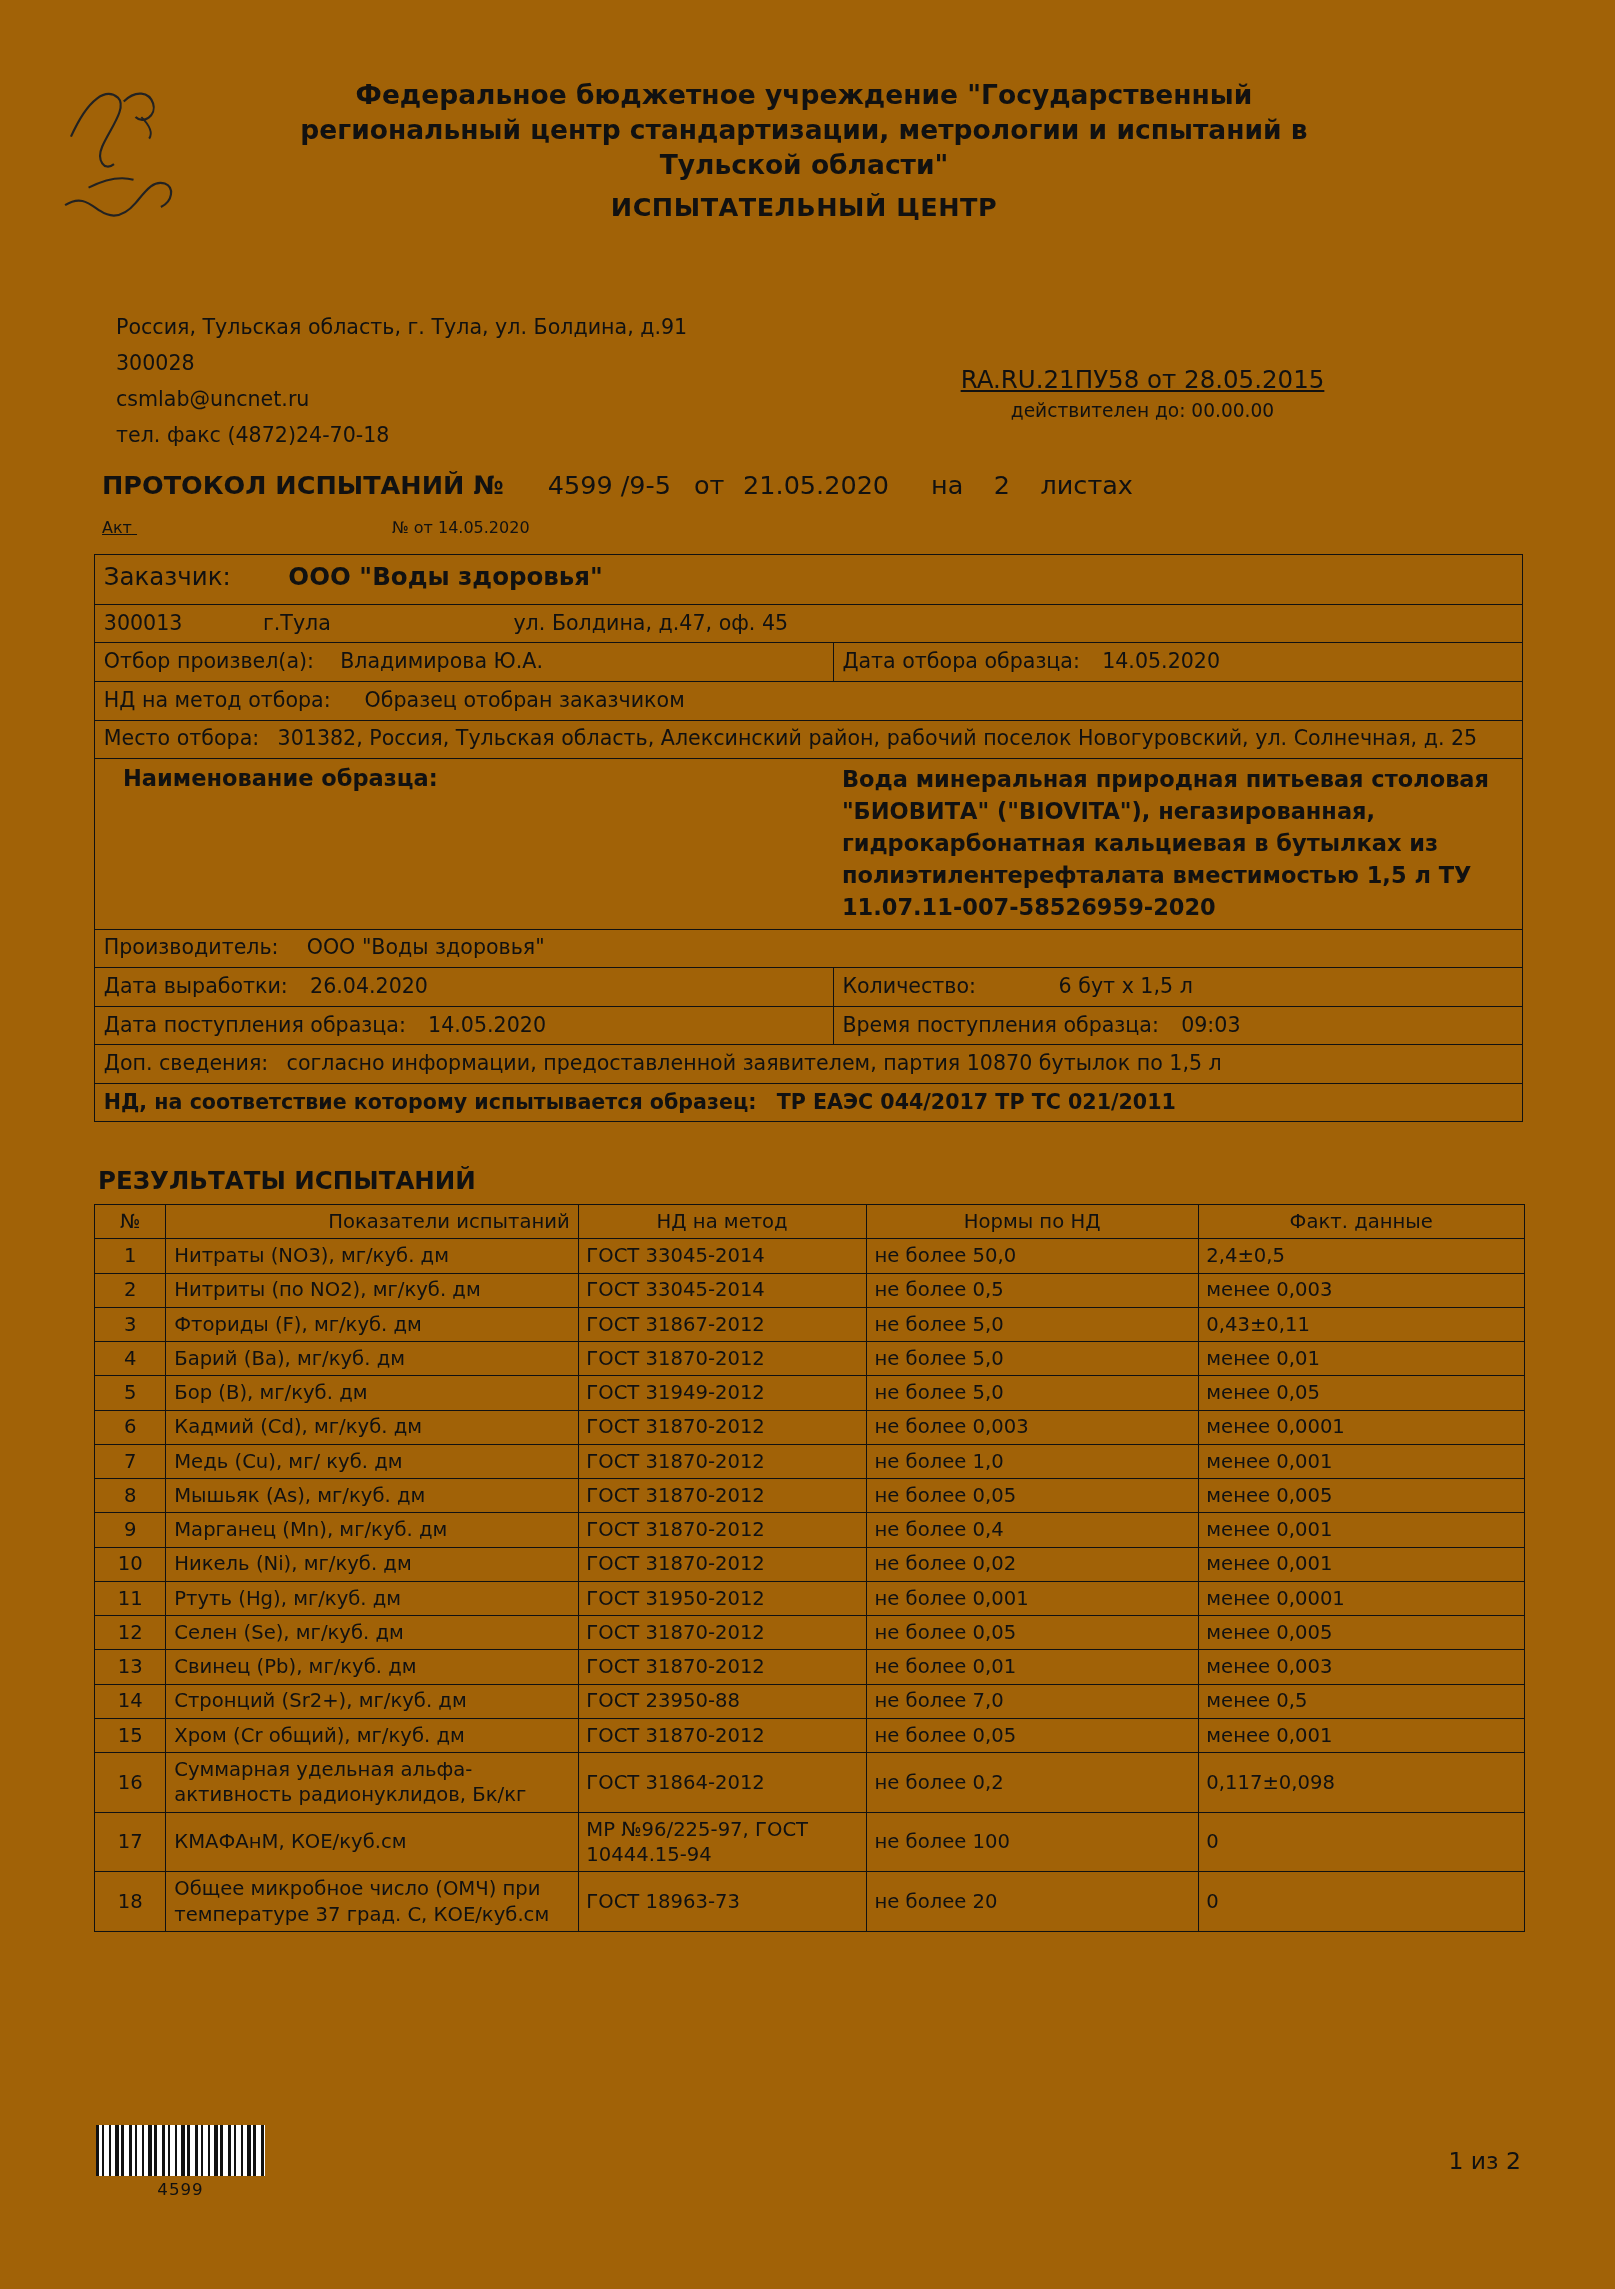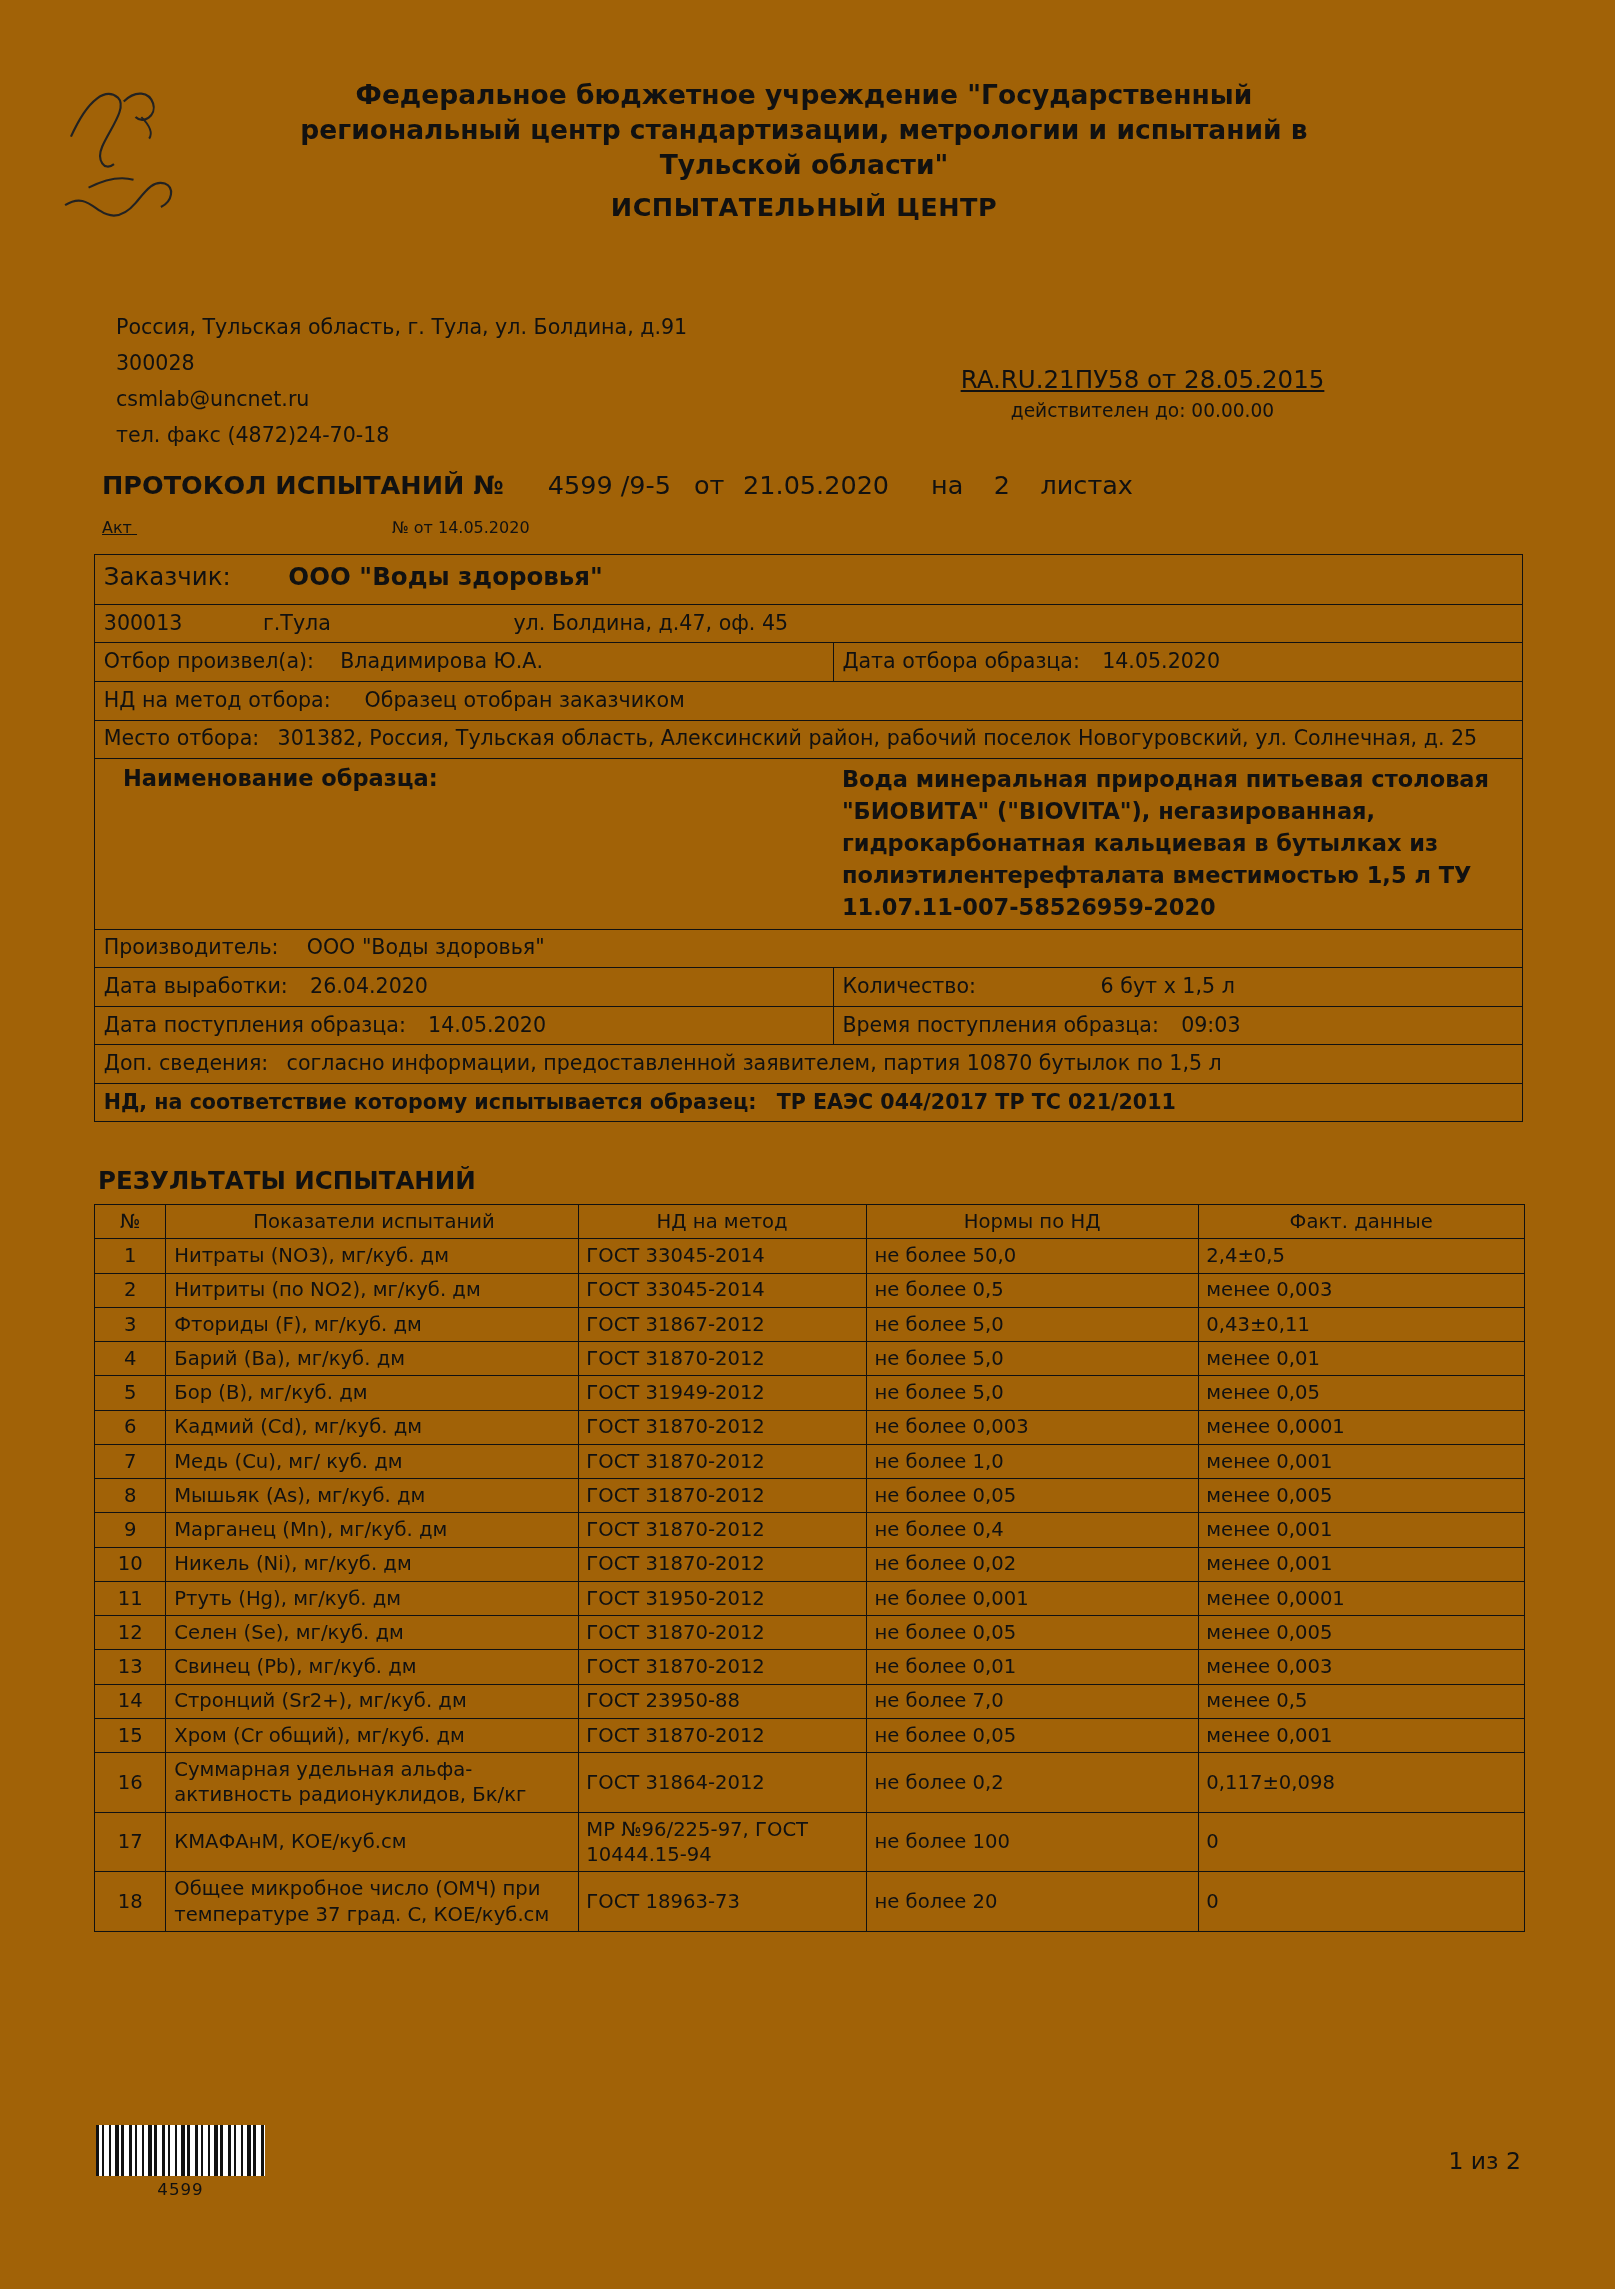--- a/index.html
+++ b/index.html
@@ -294,21 +294,21 @@
         <span style="margin-left:21.6px;">ООО "Воды здоровья"</span>
       </td>
     </tr>
     <tr>
       <td style="width:421px;">
         <span>Дата выработки:</span>
         <span style="margin-left:15.7px;">26.04.2020</span>
       </td>
       <td>
         <span>Количество:</span>
-        <span style="margin-left:118px;">6 бут х 1,5 л</span>
+        <span style="margin-left:76px;">6 бут х 1,5 л</span>
       </td>
     </tr>
     <tr>
       <td style="width:720px;">
         <span>Дата поступления образца:</span>
         <span style="margin-left:15.7px;">14.05.2020</span>
       </td>
       <td>
         <span>Время поступления образца:</span>
         <span style="margin-left:15.7px;">09:03</span>
@@ -328,21 +328,21 @@
     </tr>
   </tbody>
     </table>
 
   <div class="results-title">РЕЗУЛЬТАТЫ ИСПЫТАНИЙ</div>
 
   <table class="res">
     <thead>
       <tr>
         <th class="idx">№</th>
-        <th style="text-align:center;padding-left:11.8px;">Показатели испытаний</th>
+        <th style="text-align:right;padding-left:11.8px;">Показатели испытаний</th>
         <th>НД на метод</th>
         <th>Нормы по НД</th>
         <th>Факт. данные</th>
       </tr>
     </thead>
     <tbody id="results-body">
         <tr>
           <td class="idx">1</td>
           <td class="name">Нитраты (NO3), мг/куб. дм</td>
           <td class="meth">ГОСТ 33045-2014</td>

